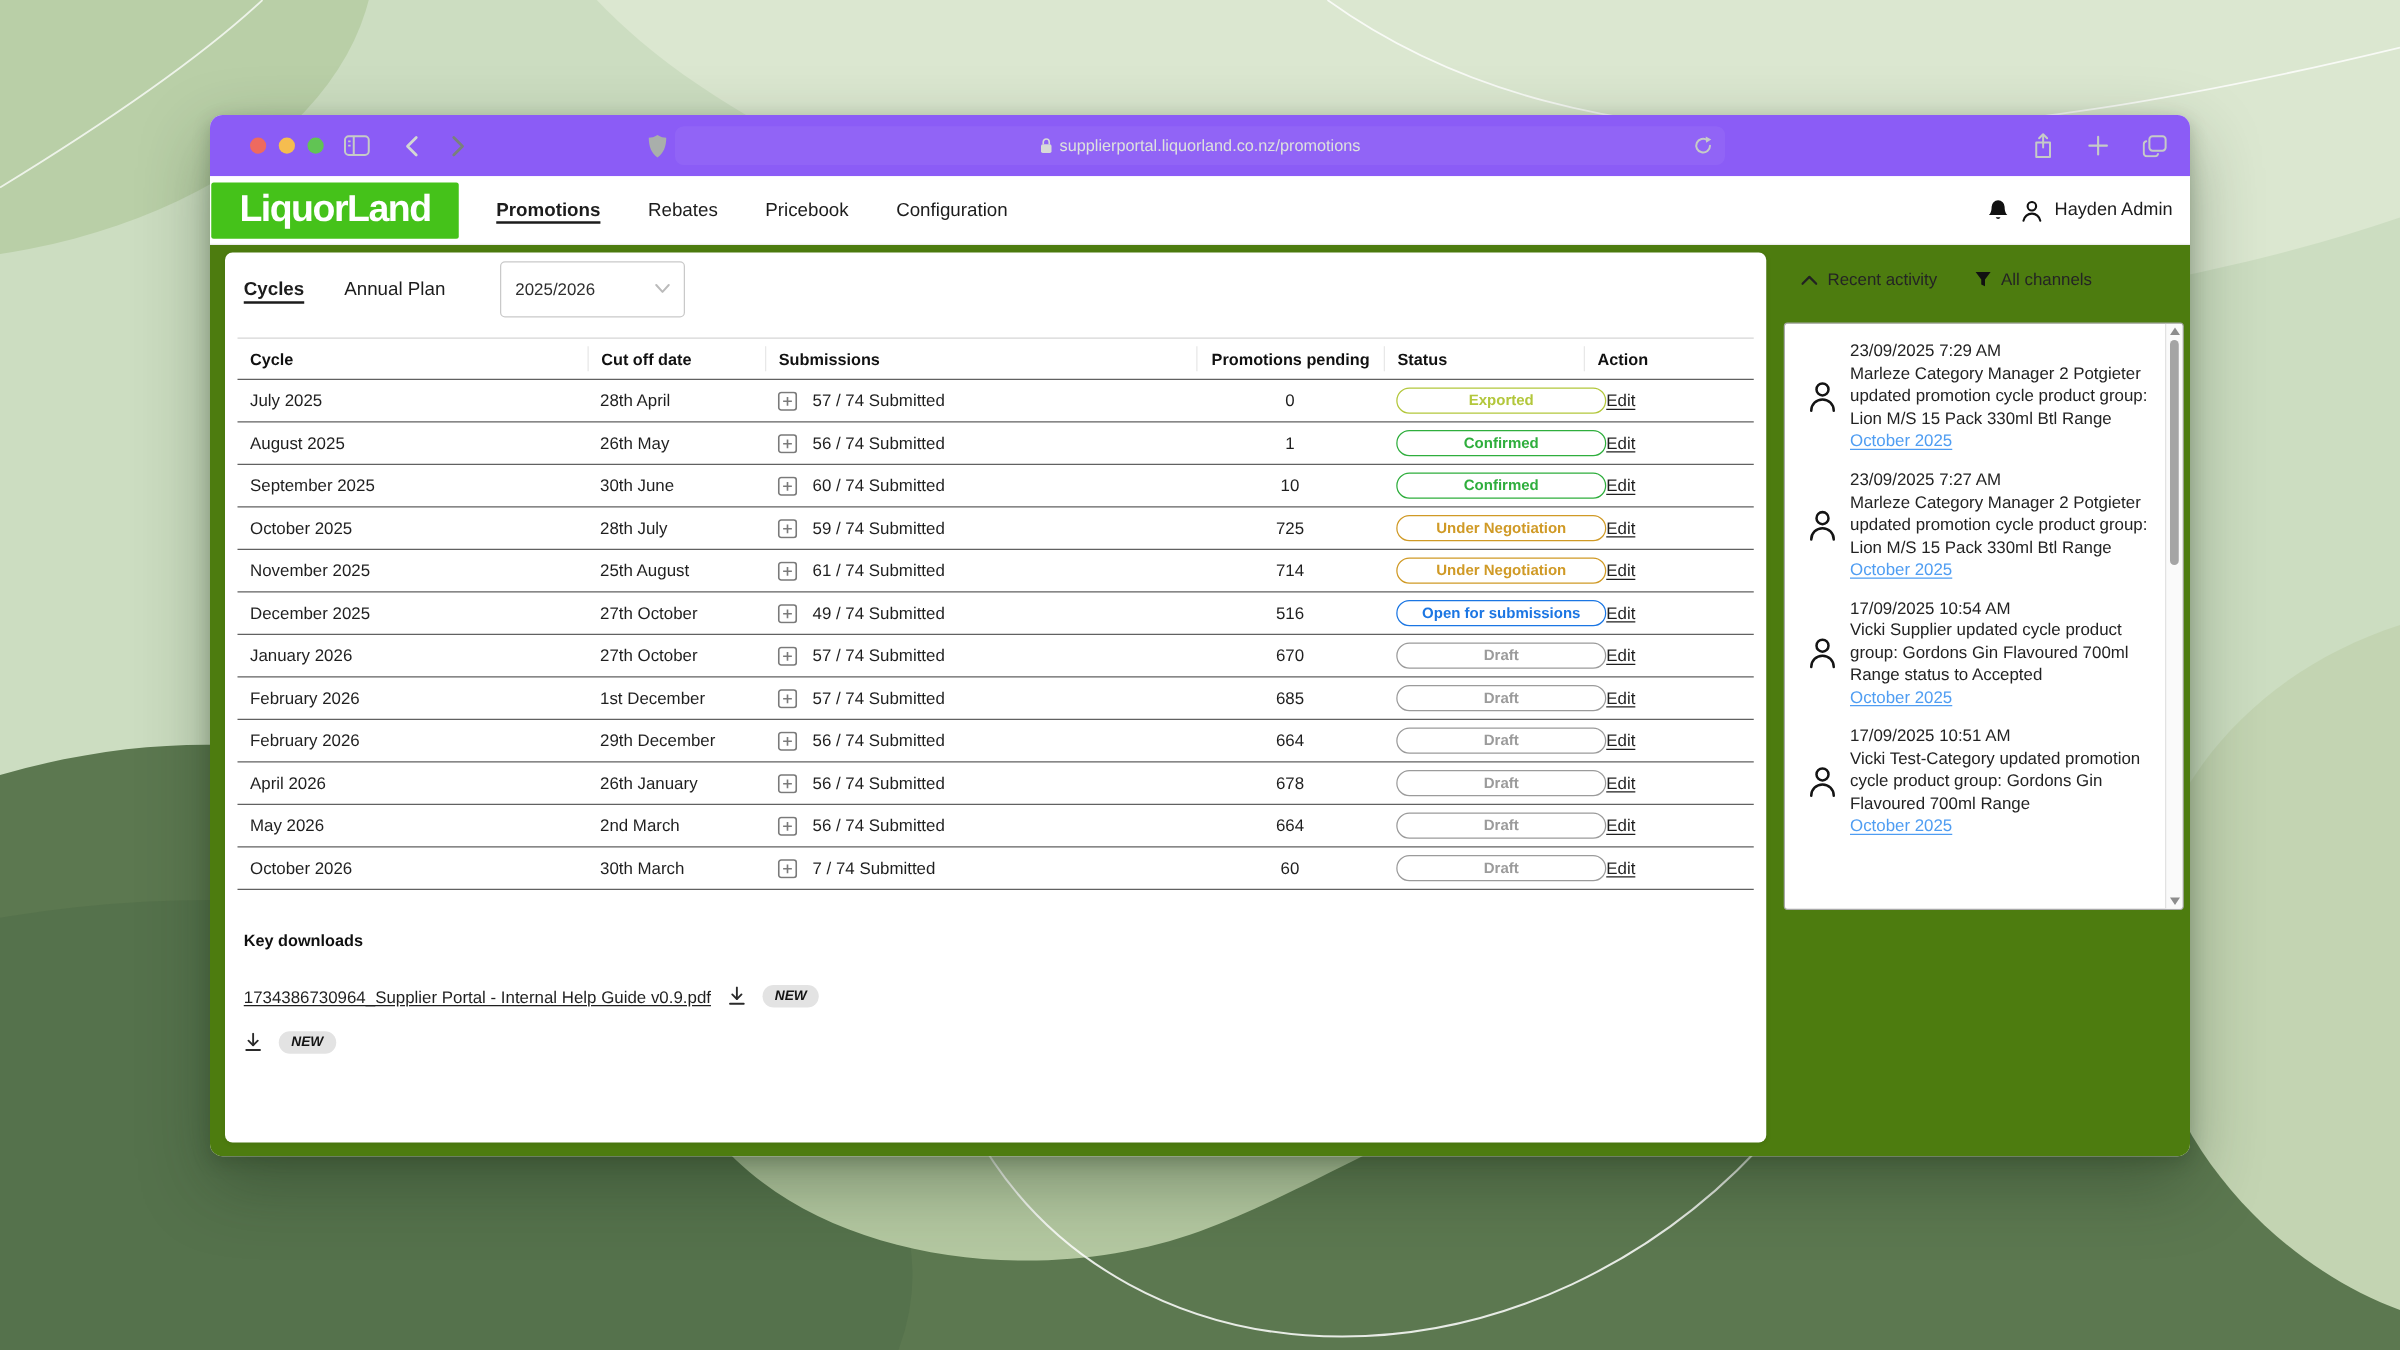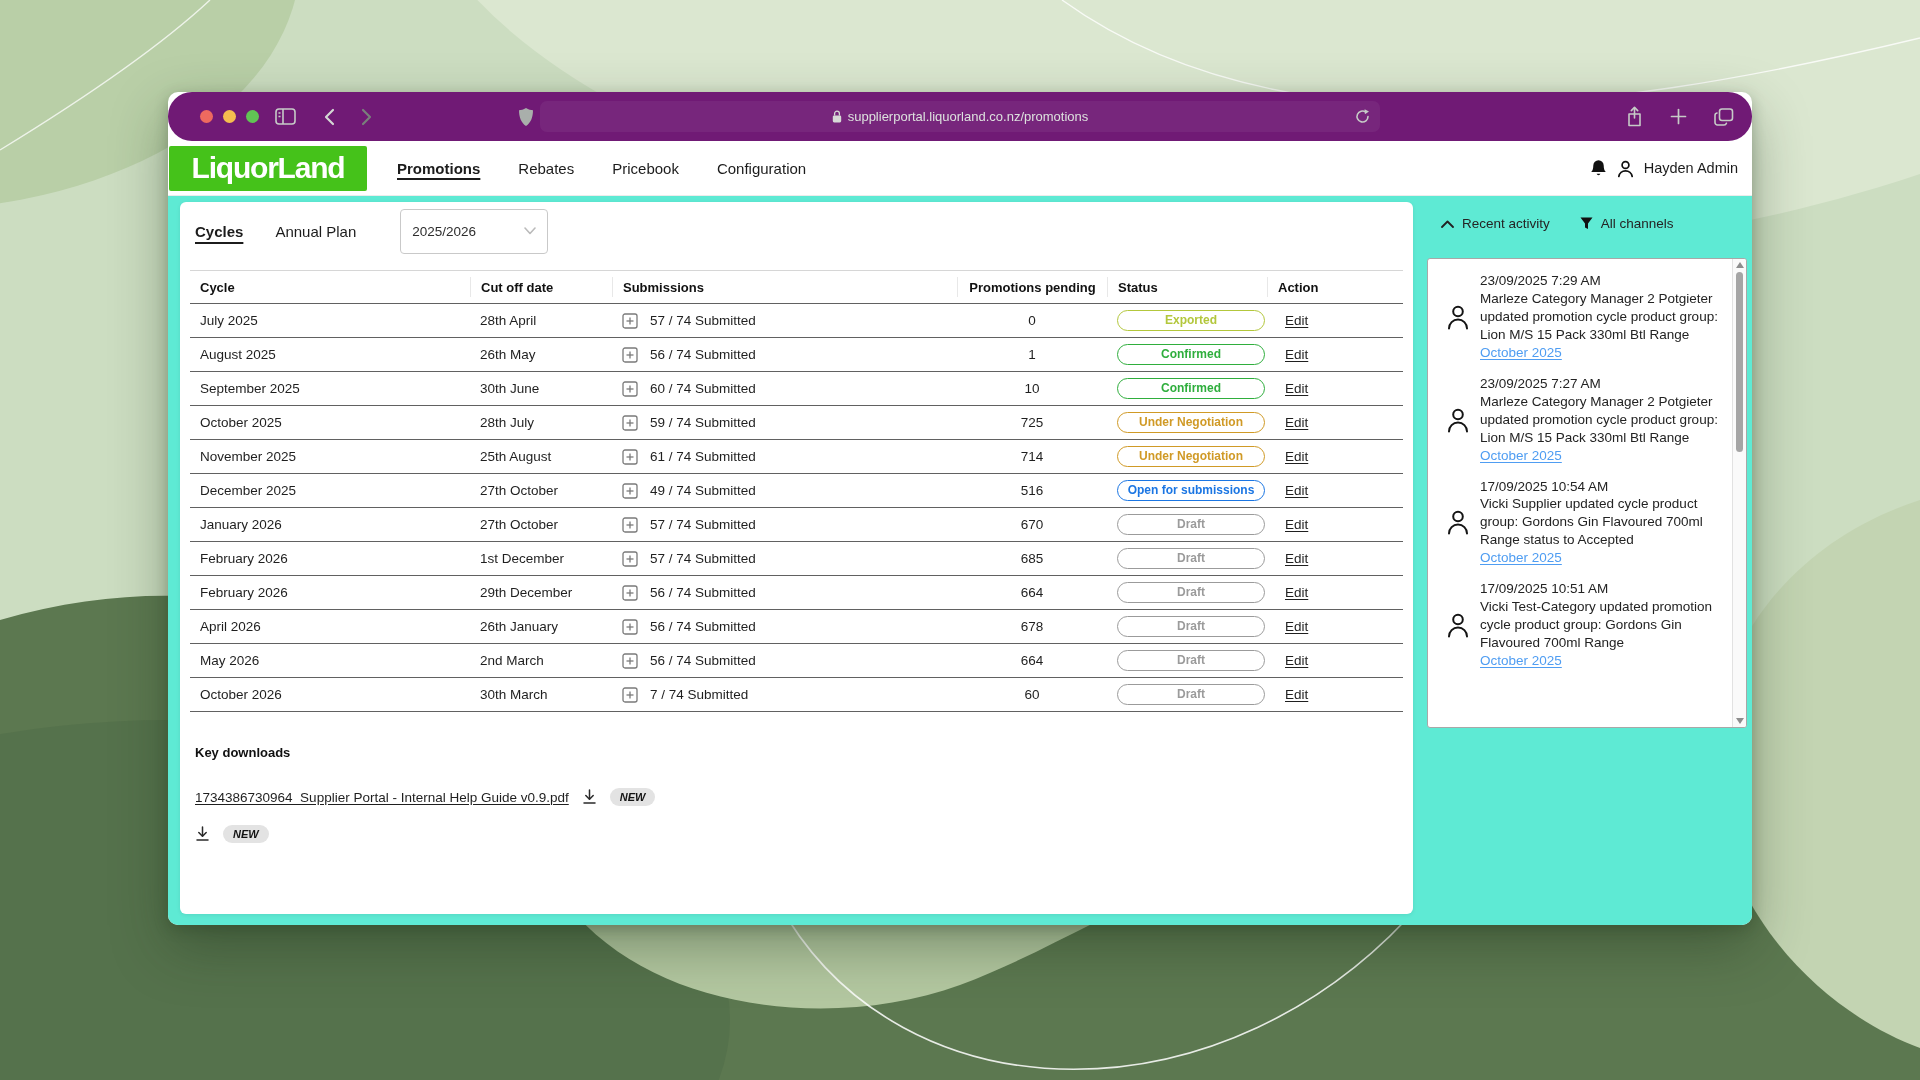--- a/index.html
+++ b/index.html
@@ -4,21 +4,21 @@
 <style>
   * { margin:0; padding:0; box-sizing:border-box; }
   html,body { width:1920px; height:1080px; overflow:hidden; font-family:"Liberation Sans", sans-serif; }
   .bg-svg { position:absolute; left:0; top:0; z-index:0; }
 
   
   .window { position:absolute; left:168px; top:92px; width:1584px; height:833px;
             border-radius:10px; overflow:hidden; z-index:2;
             box-shadow:0 22px 55px rgba(30,50,25,.38), 0 4px 14px rgba(30,50,25,.25); background:#fff; }
 
-  .chrome { position:relative; height:49px; background:#701a75; display:flex; align-items:center; padding:0 32px;border-radius:24px; }
+  .chrome { position:relative; height:49px; background:#8b5cf6; display:flex; align-items:center; padding:0 32px; }
   .lights { display:flex; gap:10px; margin-right:16px; }
   .light { width:13px; height:13px; border-radius:50%; }
   .chrome-ic { display:flex; align-items:center; justify-content:center; }
   .sidebar-ic { margin-right:28px; }
   .chev { margin-right:26px; }
   .url-field { position:absolute; left:50%; top:9px; transform:translateX(-50%); width:840px; height:31px;
                background:rgba(255,255,255,.055); border-radius:7px; display:flex; align-items:center; justify-content:center; }
   .url-txt { color:#dde1de; font-size:13px; display:flex; align-items:center; gap:6px; }
   .reload { position:absolute; right:10px; top:7px; }
   .chrome-right { position:absolute; right:18px; display:flex; gap:27px; align-items:center; }
@@ -28,42 +28,42 @@
   .appbar { height:55px; background:#fff; display:flex; align-items:center; padding-left:1px;
             border-bottom:1px solid #ececec; position:relative; z-index:3; }
   .logo { width:198px; height:45px; background:#45c21a; color:#fff; font-weight:700; font-size:30px;
           letter-spacing:-1.2px; display:flex; align-items:center; justify-content:center; border-radius:2px; }
   .mainnav { display:flex; gap:38px; margin-left:30px; font-size:15px; color:#1c1c1c; }
   .mainnav a { color:#1c1c1c; text-decoration:none; cursor:pointer; }
   .mainnav a.active { font-weight:700; text-decoration:underline; text-underline-offset:4px; text-decoration-thickness:2px; }
   .appbar-right { margin-left:auto; display:flex; align-items:center; gap:9px; padding-right:14px; font-size:14.5px; color:#1c1c1c; }
 
   
-  .content { position:relative; height:729px; background:#5eead4; }
+  .content { position:relative; height:729px; background:#4d7c0f; }
   .main-card { position:absolute; left:12px; top:6px; width:1233px; height:712px; background:#fff;
                border-radius:6px; box-shadow:0 1px 4px rgba(0,0,0,.08); padding:14px 10px 0 10px; }
 
   .tabs-row { display:flex; align-items:center; height:30px; margin-left:5px; }
   .tab { font-size:15px; color:#1c1c1c; margin-right:32px; cursor:pointer; }
   .tab.active { font-weight:700; text-decoration:underline; text-underline-offset:5px; text-decoration-thickness:2px; }
   .year-select { width:148px; height:45px; border:1px solid #c9c9c9; border-radius:4px; background:#fff;
                  display:flex; align-items:center; justify-content:space-between; padding:0 11px;
                  font-size:13.5px; color:#2e2e2e; cursor:pointer; margin-left:12px; }
 
   .tbl { margin-top:24px; width:1213px; }
   .tr { display:grid; grid-template-columns:280px 142px 345px 150px 160px 1fr; align-items:center; height:34px;
         border-bottom:1px solid #616161; font-size:13.5px; color:#1f1f1f; }
   .tr.head { border-top:1px solid #d6d6d6; font-weight:700; font-size:13px; color:#111; }
   .tr.head > div { border-left:1px solid #e8e8e8; padding-left:10px; height:20px; display:flex; align-items:center; }
   .tr.head > div:first-child { border-left:none; }
   .td { padding-left:10px; }
   .td.center, .tr.head .center { justify-content:center; text-align:center; padding-left:0; }
   .sub-cell { display:flex; align-items:center; gap:12px; }
   .expand-btn { width:16px; height:16px; display:inline-flex; cursor:pointer; }
-  .badge { display:inline-block; width:148px; line-height:19px; border:1.6px solid; border-radius:12px;
+  .badge { display:inline-block; width:168px; line-height:19px; border:1.6px solid; border-radius:12px;
            font-size:12px; font-weight:700; text-align:center; background:#fff; }
   .edit-link { color:#1f1f1f; text-decoration:underline; text-underline-offset:2px; cursor:pointer; margin-left:18px; font-size:13.5px; }
 
   .downloads { margin-top:33px; margin-left:5px; }
   .downloads h2 { font-size:13px; color:#101010; margin-bottom:28px; }
   .dl-row { display:flex; align-items:center; gap:13px; margin-bottom:19px; }
   .dl-link { font-size:13.5px; color:#1f1f1f; text-decoration:underline; text-underline-offset:2px; cursor:pointer; }
   .new-pill { background:#e3e3e3; border-radius:10px; padding:3px 10px; font-size:11px; font-weight:700; font-style:italic; color:#141414; }
 
   

